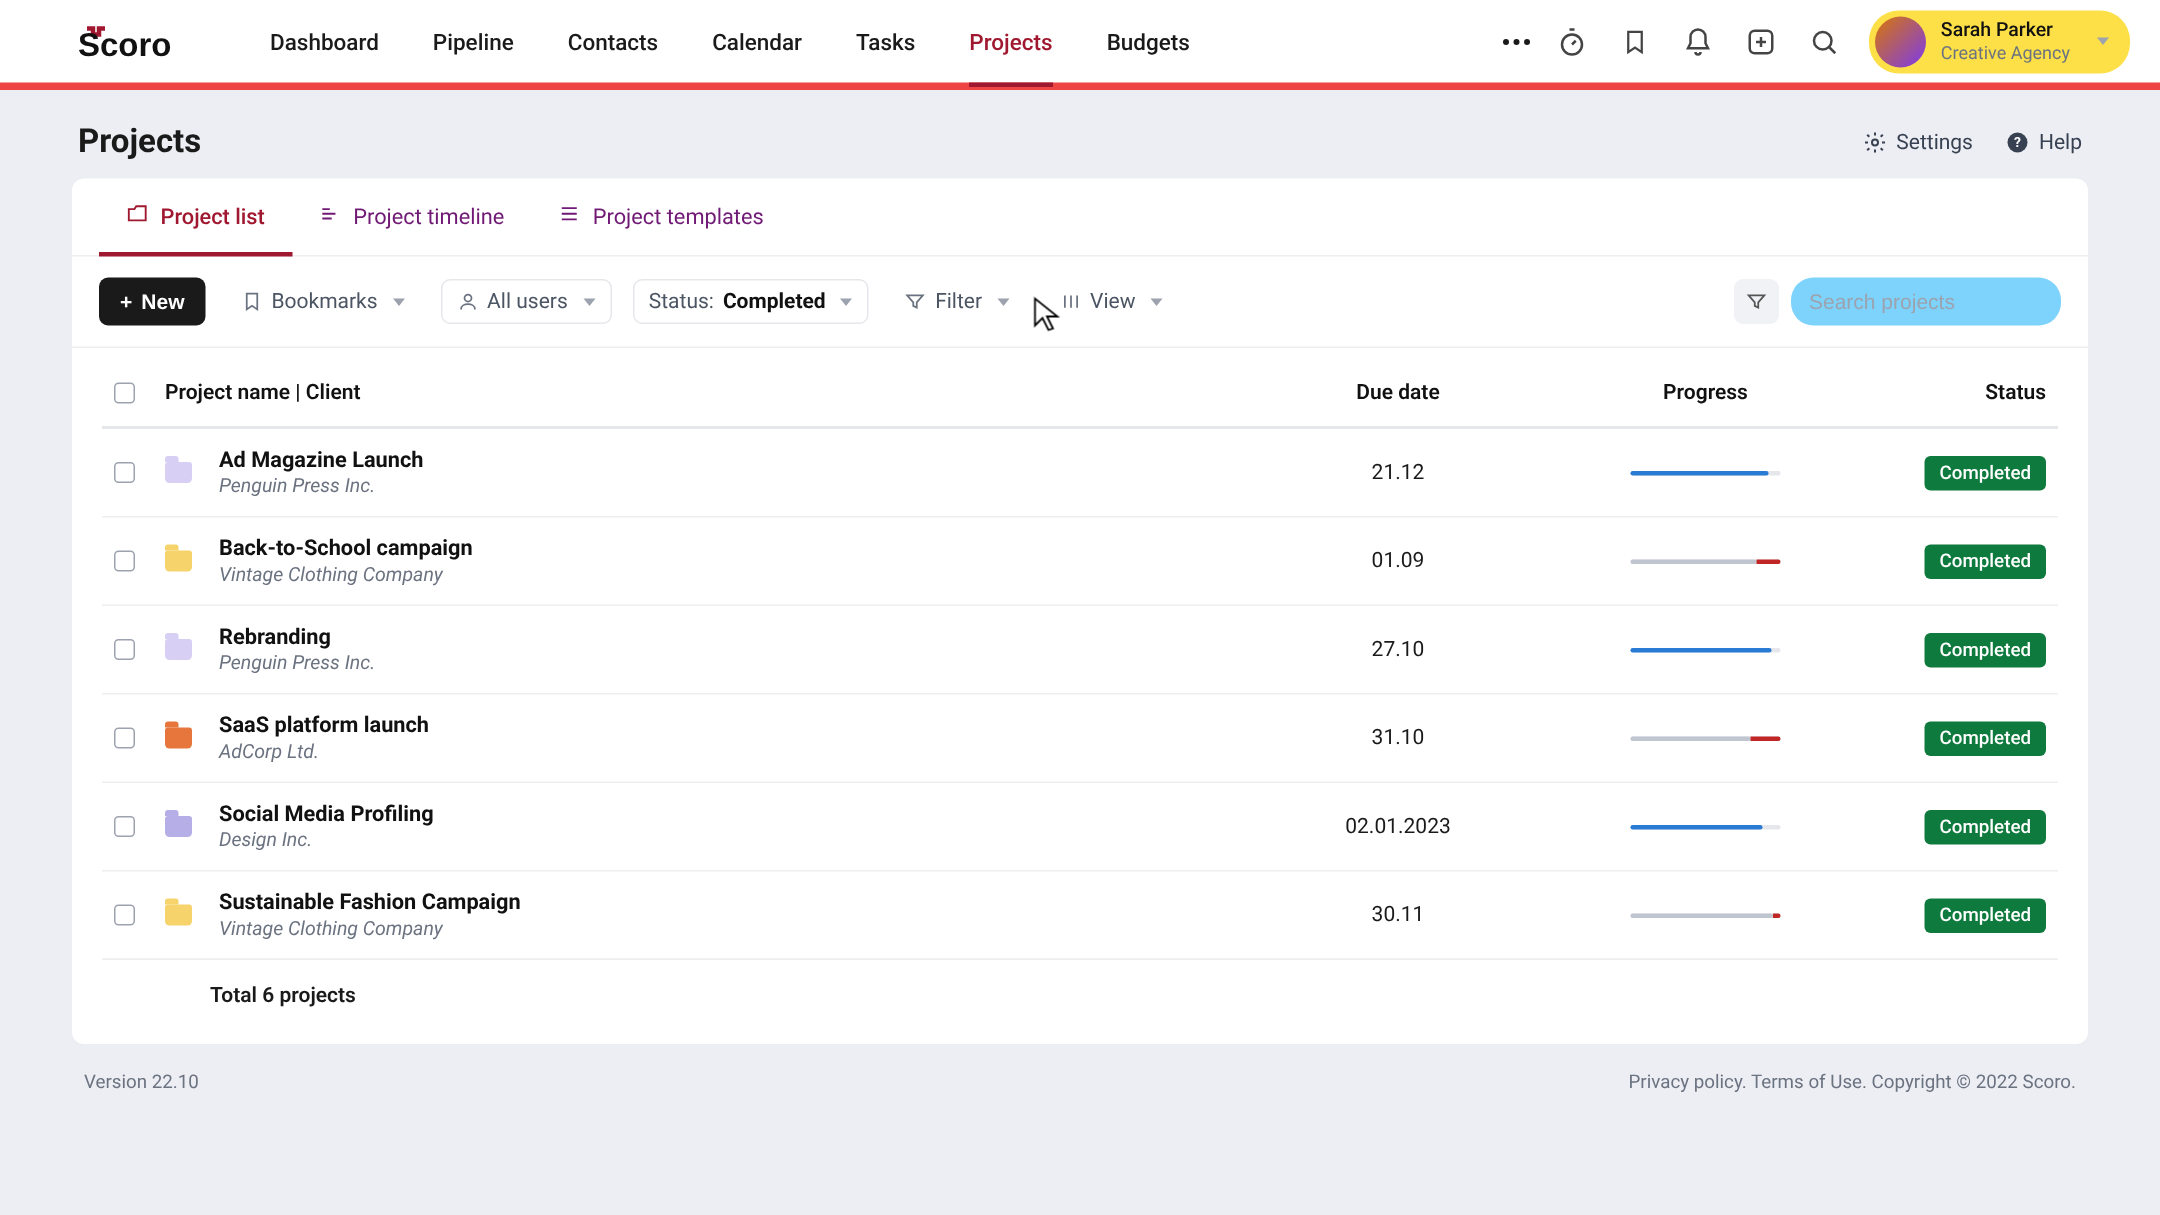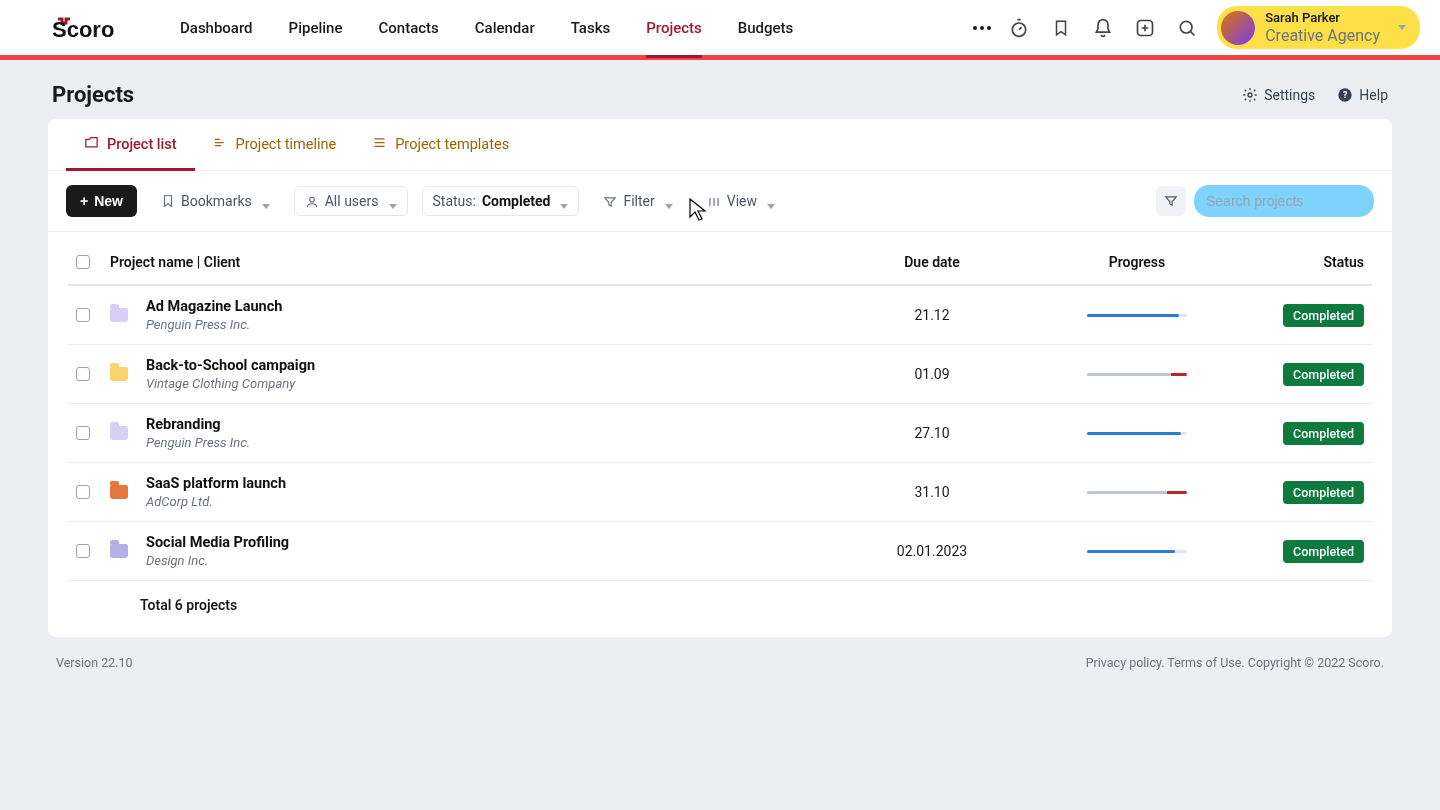--- a/index.html
+++ b/index.html
@@ -82,21 +82,21 @@
     cursor: pointer;
   }
   .avatar {
     width: 34px;
     height: 34px;
     border-radius: 50%;
     background: linear-gradient(135deg,#d97706,#7c3aed);
   }
   .user-info { line-height: 1.2; }
   .user-name { font-size: 13px; font-weight: 500; color:#111; }
-  .user-subtitle { font-size: 16px; color: #6b7280; }
+  .user-subtitle { font-size: 12px; color: #6b7280; }
   .chev {
     width: 0; height: 0; border-left:4px solid transparent;
     border-right:4px solid transparent; border-top:5px solid #9ca3af;
     margin-left: 8px;
   }
 
   
   .page-header {
     display: flex;
     align-items: center;
@@ -122,21 +122,21 @@
     display: flex;
     padding: 0 18px;
     border-bottom: 1px solid #eceef0;
   }
   .tab {
     display: flex;
     align-items: center;
     gap: 8px;
     padding: 16px 18px;
     cursor: pointer;
-    color: #a16207;
+    color: #701a75;
     position: relative;
     font-size: 14.5px;
   }
   .tab.active { color: #a01830; font-weight: 500;}
   .tab.active::after {
     content:""; position:absolute; bottom:-1px; left:0; right:0;
     height:3px; background:#a01830;
   }
 
   
@@ -155,21 +155,21 @@
     padding: 8px 14px;
     font-weight: 600;
     cursor: pointer;
     display: flex;
     align-items: center;
     gap: 6px;
     font-size: 14px;
   }
   .tb-chip {
     display: flex;
-    align-items: flex-end;
+    align-items: center;
     gap: 6px;
     color: #4b5563;
     cursor: pointer;
     padding: 6px 10px;
     border-radius: 6px;
     font-size: 14px;
   }
   .tb-chip.bordered {
     border: 1px solid #e5e7eb;
   }
@@ -543,20 +543,42 @@
               </div>
             </td>
             <td class="col-due">02.01.2023</td>
             <td class="col-progress">
               <div class="progress-bar">
                 <div class="progress-fill" style="width:88%;background:#2a7bd3"></div>
               </div>
             </td>
             <td class="col-status"><span class="status-badge">Completed</span></td>
           </tr>
+          <tr>
+            <td class="col-check">
+              <span class="chk"></span>
+            </td>
+            <td>
+              <div class="proj-cell">
+                <span class="folder yellow"></span>
+                <div>
+                  <div class="proj-name">Sustainable Fashion Campaign</div>
+                  <div class="proj-client">Vintage Clothing Company</div>
+                </div>
+              </div>
+            </td>
+            <td class="col-due">30.11</td>
+            <td class="col-progress">
+              <div class="progress-bar">
+                <div class="progress-fill" style="width:95%;background:#bfc6cf"></div>
+                <div class="progress-overrun" style="width:5%;background:#c02626"></div>
+              </div>
+            </td>
+            <td class="col-status"><span class="status-badge">Completed</span></td>
+          </tr>
         </tbody>
       <tfoot>
         <tr class="total-row">
           <td></td>
           <td style="padding-left:38px">Total 6 projects</td>
           <td></td>
             <td></td>
             <td></td>
         </tr>
       </tfoot>

